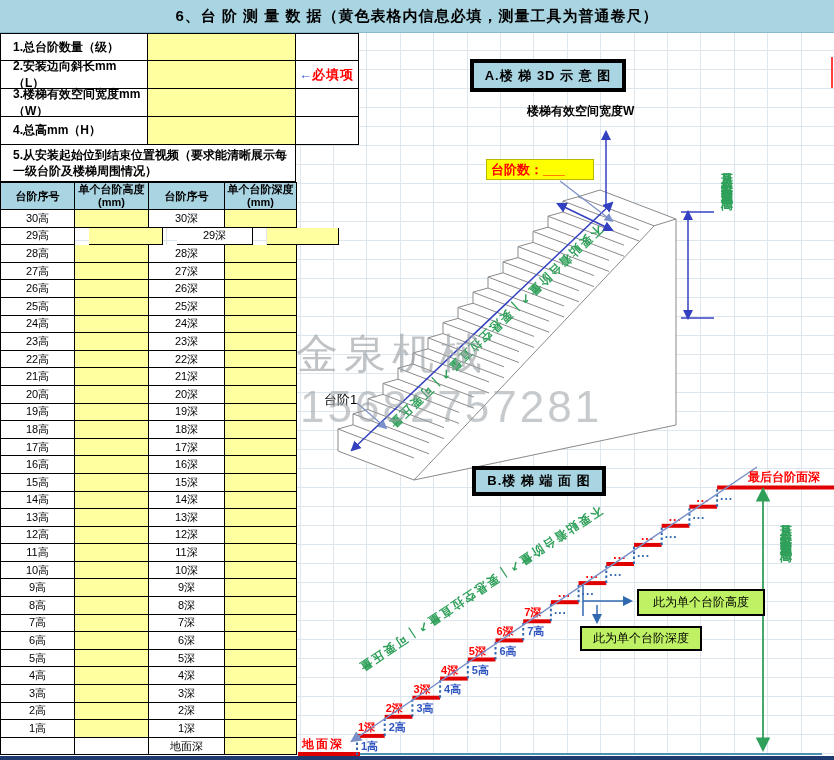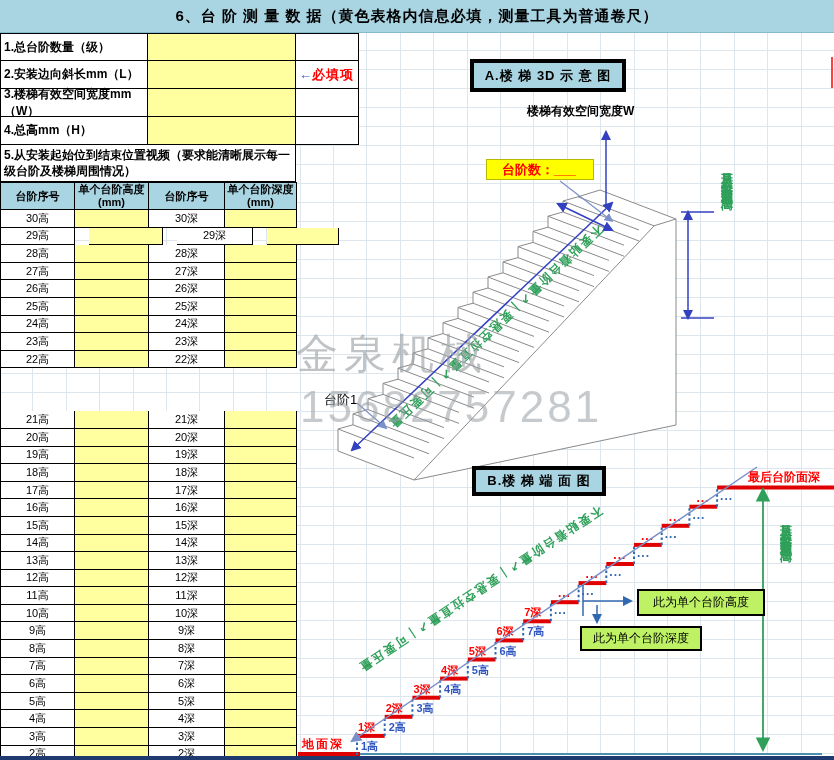--- a/index.html
+++ b/index.html
@@ -7,21 +7,21 @@
        font-family:"Liberation Sans","DejaVu Sans",sans-serif;background:#fff;}
   .grid{position:absolute;left:0;top:32px;width:834px;height:723px;z-index:0;
     background-image:
       repeating-linear-gradient(to right, transparent 0, transparent 32.4px, #dde6ec 32.4px, #dde6ec 33.4px),
       repeating-linear-gradient(to bottom, transparent 0, transparent 18px, #dde6ec 18px, #dde6ec 19px);}
   #title{position:absolute;left:0;top:0;width:834px;height:32px;background:#a9d5e3;
     border-bottom:1px solid #86b9cc;display:flex;align-items:center;justify-content:center;
     font-size:15px;font-weight:bold;color:#000;z-index:3;letter-spacing:1px;}
   .frow{position:absolute;left:0;width:296px;display:flex;z-index:3;box-sizing:border-box;}
   .flabel{width:148px;box-sizing:border-box;border:1px solid #000;border-top:none;background:#fff;
-    font-size:12px;font-weight:bold;display:flex;align-items:center;padding-left:3px;line-height:1.35;}
+    font-size:12px;font-weight:bold;display:flex;align-items:center;padding-left:12px;line-height:1.35;}
   .fvalue{width:148px;box-sizing:border-box;border:1px solid #000;border-top:none;border-left:none;background:#ffff9f;}
   .flabel.wide{width:296px;}
   .xcell{position:absolute;left:295px;width:64px;box-sizing:border-box;border:1px solid #000;border-top:none;background:#fff;z-index:3;}
   #reqnote{position:absolute;left:299px;top:66px;z-index:4;font-size:13px;font-weight:bold;white-space:nowrap;font-family:Liberation Serif, serif;}
   #reqnote .arrow{color:#3355cc;} #reqnote .req{color:#ff0000;letter-spacing:1px;}
   #mtable{position:absolute;left:0;top:182px;width:296px;z-index:3;border-left:1px solid #000;box-sizing:border-box;}
   .mrow{display:grid;grid-template-columns:74px 74px 76px 72px;}
   .mcell{box-sizing:border-box;border-right:1px solid #000;border-bottom:1px solid #000;
     display:flex;align-items:center;justify-content:center;font-size:11px;background:#fff;overflow:hidden;}
   .mhead{background:#a9d5e3;font-weight:bold;border-top:1px solid #000;text-align:center;line-height:1.15;}
@@ -130,21 +130,21 @@
         <div class="mcell yellow"></div>
         <div class="mcell">23深</div>
         <div class="mcell yellow"></div>
       </div>
       <div class="mrow" style="height: 17.6px;">
         <div class="mcell">22高</div>
         <div class="mcell yellow"></div>
         <div class="mcell">22深</div>
         <div class="mcell yellow"></div>
       </div>
-      <div class="mrow" style="height: 17.6px; margin-top: 43px;">
+      <div class="mrow" style="height: 17.6px;">
         <div class="mcell">21高</div>
         <div class="mcell yellow"></div>
         <div class="mcell">21深</div>
         <div class="mcell yellow"></div>
       </div>
       <div class="mrow" style="height: 17.6px;">
         <div class="mcell">20高</div>
         <div class="mcell yellow"></div>
         <div class="mcell">20深</div>
         <div class="mcell yellow"></div>
@@ -392,21 +392,21 @@
         <line x1="352" y1="741" x2="757" y2="467" stroke="#7a90c8" stroke-width="1.5" marker-start="url(#m-steel)"></line>
         <line x1="763" y1="490" x2="763" y2="749" stroke="#2fa05a" stroke-width="1.8" marker-start="url(#m-green)" marker-end="url(#m-green)"></line>
         <line x1="583" y1="585" x2="583" y2="616" stroke="#3069b0" stroke-width="1.5"></line>
         <line x1="583" y1="601" x2="631" y2="601" stroke="#3069b0" stroke-width="1.5" marker-end="url(#m-riser)"></line>
         <line x1="597" y1="605" x2="597" y2="622" stroke="#3069b0" stroke-width="1.5" marker-end="url(#m-riser)"></line>
       </g>
   </svg>
 
   <div class="hdrbox" style="left:470px;top:59px;width:148px;height:25px">A.楼 梯 3D 示 意 图</div>
   <div class="lbl" style="left:527px;top:103px;font-size:12px;font-weight:bold">楼梯有效空间宽度W</div>
-  <div class="lbl" style="left:486px;top:159px;width:108px;height:21px;background:#ffff00;border:1px solid #b8b800;color:#ff0000;font-weight:bold;font-size:13px;display:flex;align-items:center;padding-left:15px;box-sizing:border-box">台阶数：___</div>
+  <div class="lbl" style="left:486px;top:159px;width:108px;height:21px;background:#ffff00;border:1px solid #b8b800;color:#ff0000;font-weight:bold;font-size:13px;display:flex;align-items:center;padding-left:4px;box-sizing:border-box">台阶数：___</div>
   <div class="lbl" style="left:324px;top:391px;font-size:13px;color:#000">台阶1</div>
   <div class="vtext" style="left:721px;top:162px;height:210px">从最后一个台阶平面到地面总高H</div>
   <div class="diag" style="left:345px;top:318px;width:300px;transform:rotate(136.5deg)">不要贴着台阶量↗｜要悬空拉直量↗｜可要压量</div>
   <div class="wm" style="left:296px;top:326px;font-size:42px;letter-spacing:6px;opacity:.62">金泉机械</div>
   <div class="wm" style="left:300px;top:382px;font-size:44px;letter-spacing:3px;opacity:.55">15682757281</div>
 
   <div class="hdrbox" style="left:472px;top:466px;width:126px;height:22px">B.楼 梯 端 面 图</div>
   <div class="lbl" style="left:748px;top:469px;font-size:12px;font-weight:bold;color:#ff0000">最后台阶面深</div>
   <div class="lbl" style="left:302px;top:736px;font-size:12px;font-weight:bold;color:#ff0000;letter-spacing:2px">地面深</div>
   <div class="notebox" style="left:637px;top:589px;width:124px;height:23px">此为单个台阶高度</div>

